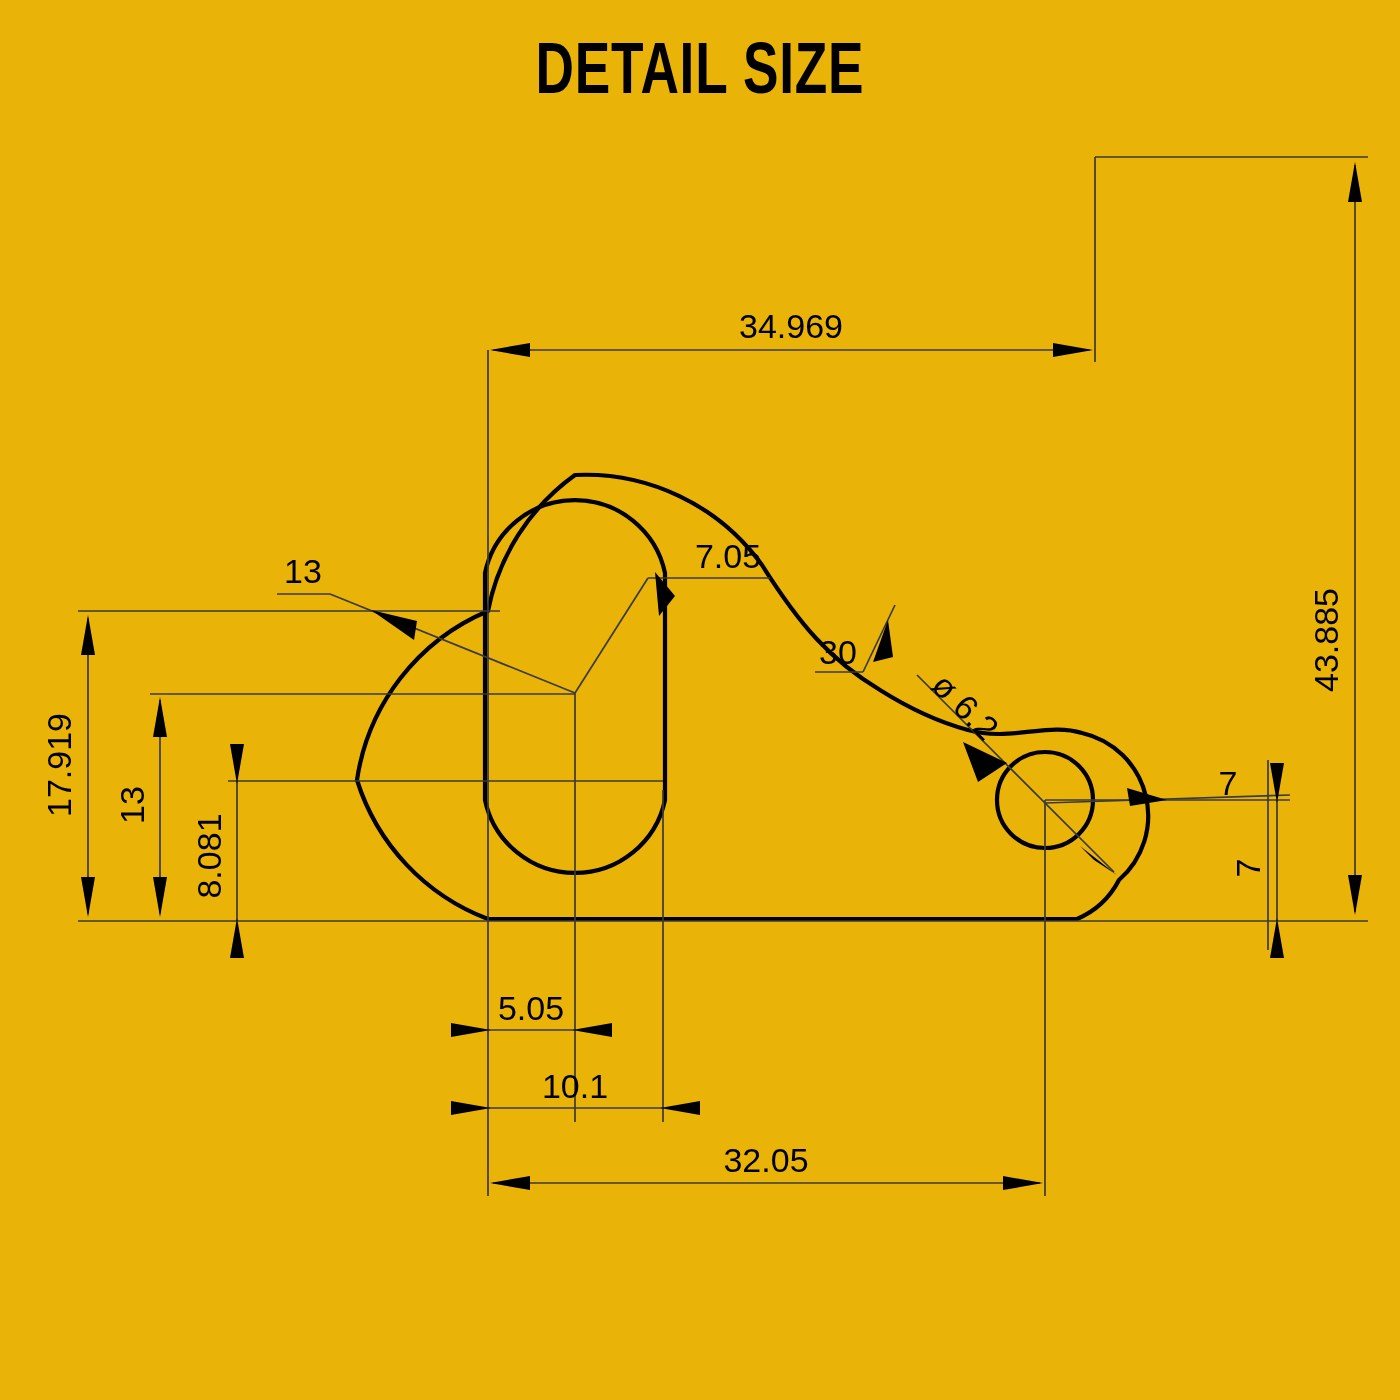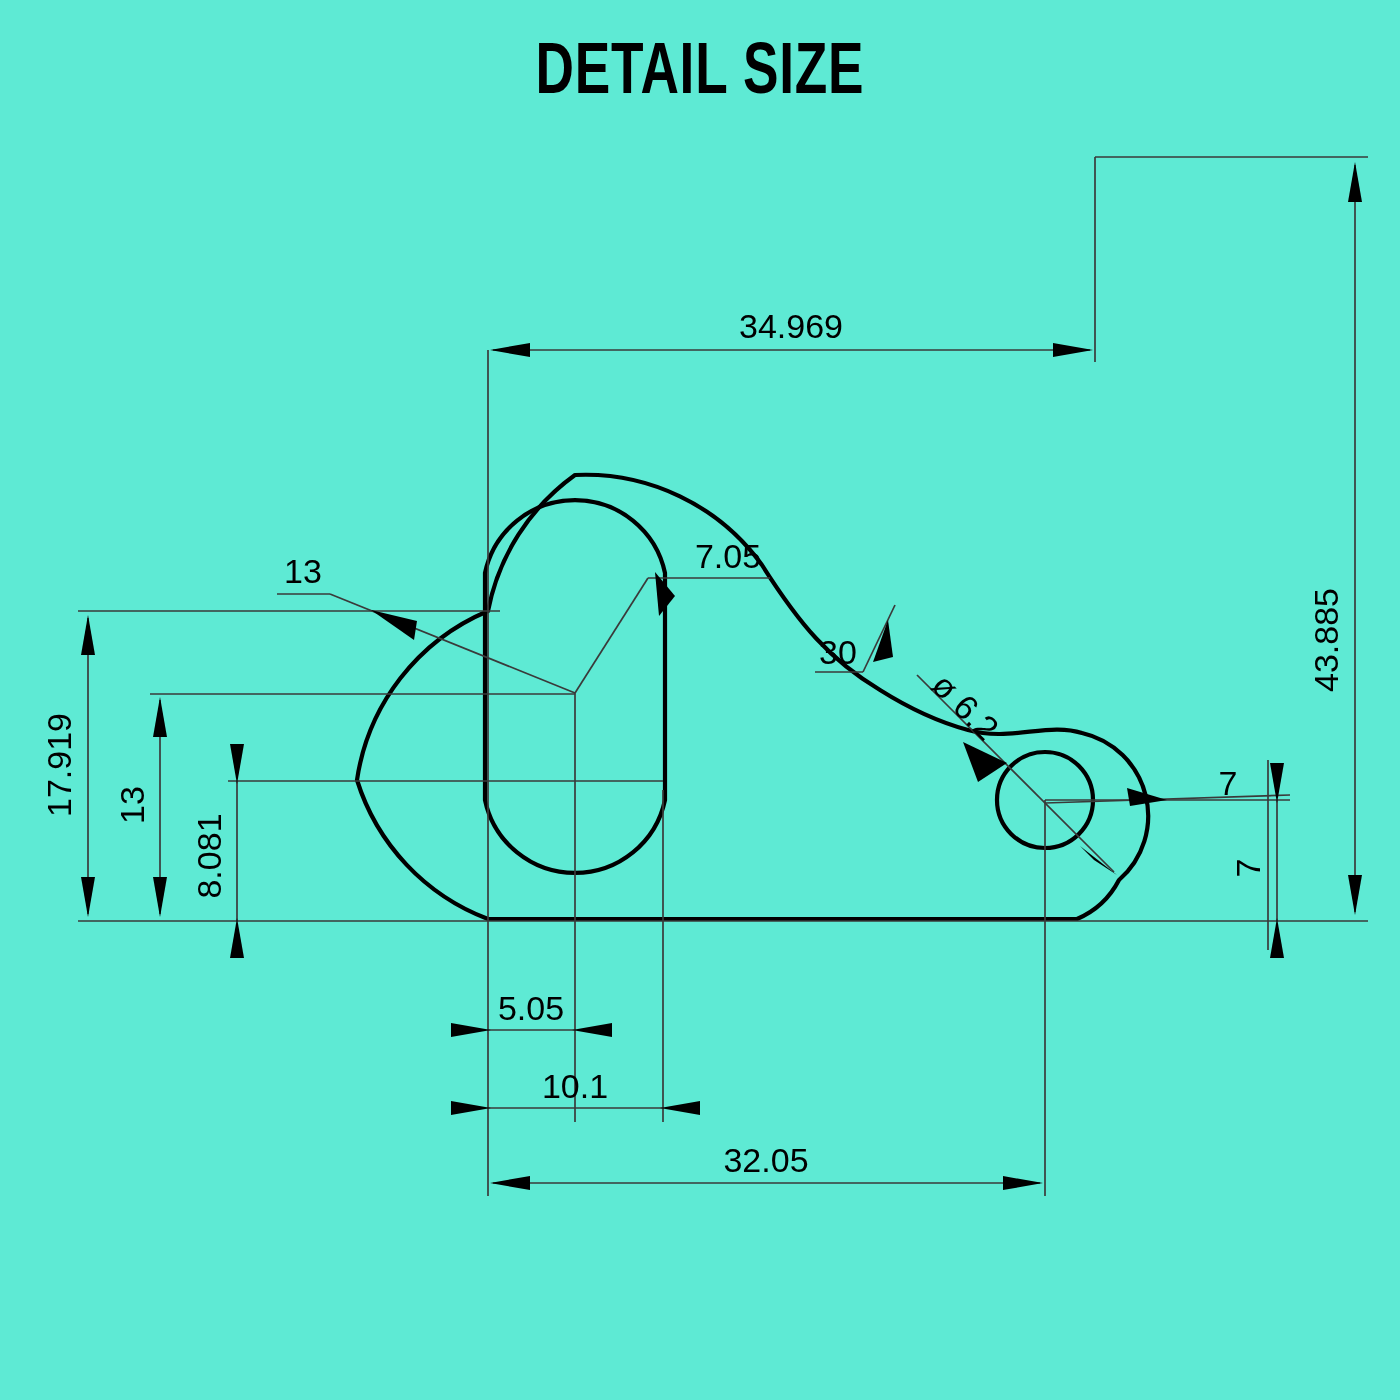--- a/index.html
+++ b/index.html
@@ -10,21 +10,21 @@
   body {
     width: 1400px;
     height: 1400px;
     font-family: "Liberation Sans", sans-serif;
     overflow: hidden;
   }
   #drawing-root {
     position: relative;
     width: 1400px;
     height: 1400px;
-    background: #5eead4;
+    background: #eab308;
   }
   svg#cad {
     display: block;
     width: 1400px;
     height: 1400px;
   }
   .title-text {
     font-family: "Liberation Sans", sans-serif;
     font-weight: bold;
     font-size: 72px;

